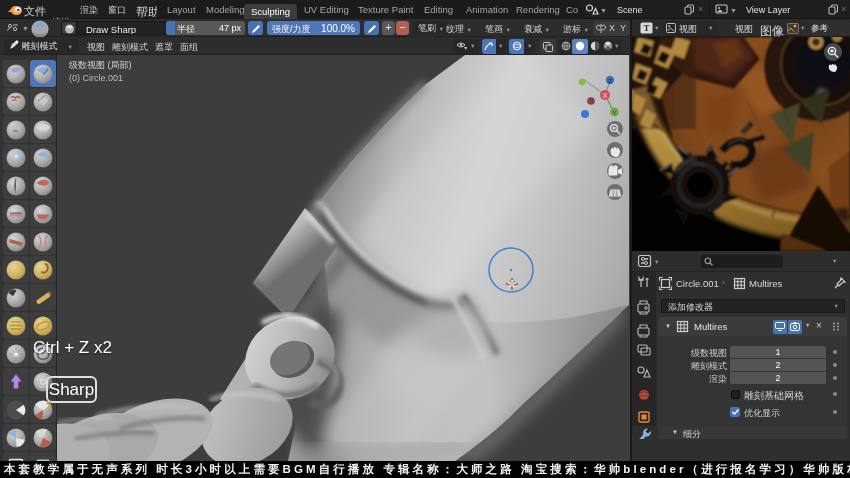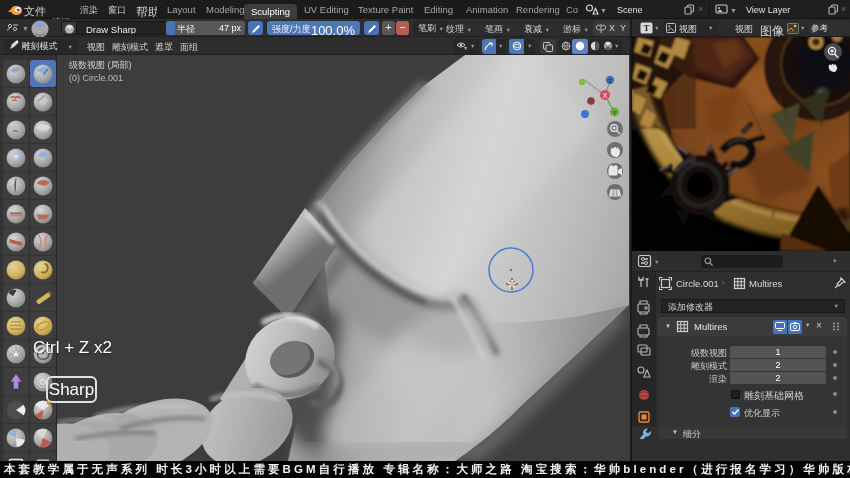--- a/index.html
+++ b/index.html
@@ -87,21 +87,21 @@
       <div class="abs" style="right:4px;top:2px;font-size:9px;color:#fff">47 px</div>
     </div>
     <div class="abs" style="left:248px;top:2px;width:15px;height:14px;background:#4772b3;border-radius:3px">
       <svg class="abs" style="left:2.5px;top:2.5px" width="10" height="10" viewBox="0 0 10 10">
           <path d="M1 9 L2 6.5 L7.5 1 L9 2.5 L3.5 8 Z" fill="#fff"></path>
         </svg>
     </div>
 
     <div class="abs" style="left:267px;top:2px;width:93px;height:14px;background:#4f77b7;border-radius:3px">
       <div class="abs" style="left:5px;top:2px;font-size:9px;color:#f5f5f5">强度/力度</div>
-      <div class="abs" style="right:5px;top:2px;font-size:13px;color:#fff">100.0%</div>
+      <div class="abs" style="right:5px;top:2px;font-size:10px;color:#fff">100.0%</div>
     </div>
     <div class="abs" style="left:364px;top:2px;width:15px;height:14px;background:#4772b3;border-radius:3px">
       <svg class="abs" style="left:2.5px;top:2.5px" width="10" height="10" viewBox="0 0 10 10">
           <path d="M1 9 L2 6.5 L7.5 1 L9 2.5 L3.5 8 Z" fill="#fff"></path>
         </svg>
     </div>
     <div class="abs" style="left:382px;top:2px;width:13px;height:14px;background:#585858;border-radius:3px;color:#e8e8e8;font-size:11px;text-align:center;line-height:13px">+</div>
     <div class="abs" style="left:396px;top:2px;width:13px;height:14px;background:#b35f52;border-radius:3px;color:#fff;font-size:11px;text-align:center;line-height:12px">−</div>
     <div class="abs" style="left:413px;top:2px;height:14px;background:#272727;border-radius:3px;padding:0 5px;font-size:9px;color:#d5d5d5;line-height:14px">笔刷 <span style="font-size:5.5px;color:#999">▼</span></div>
     <div class="abs" style="left:446px;top:4px;font-size:9px;color:#d5d5d5">纹理 <span style="font-size:5.5px;color:#999">▼</span></div>

